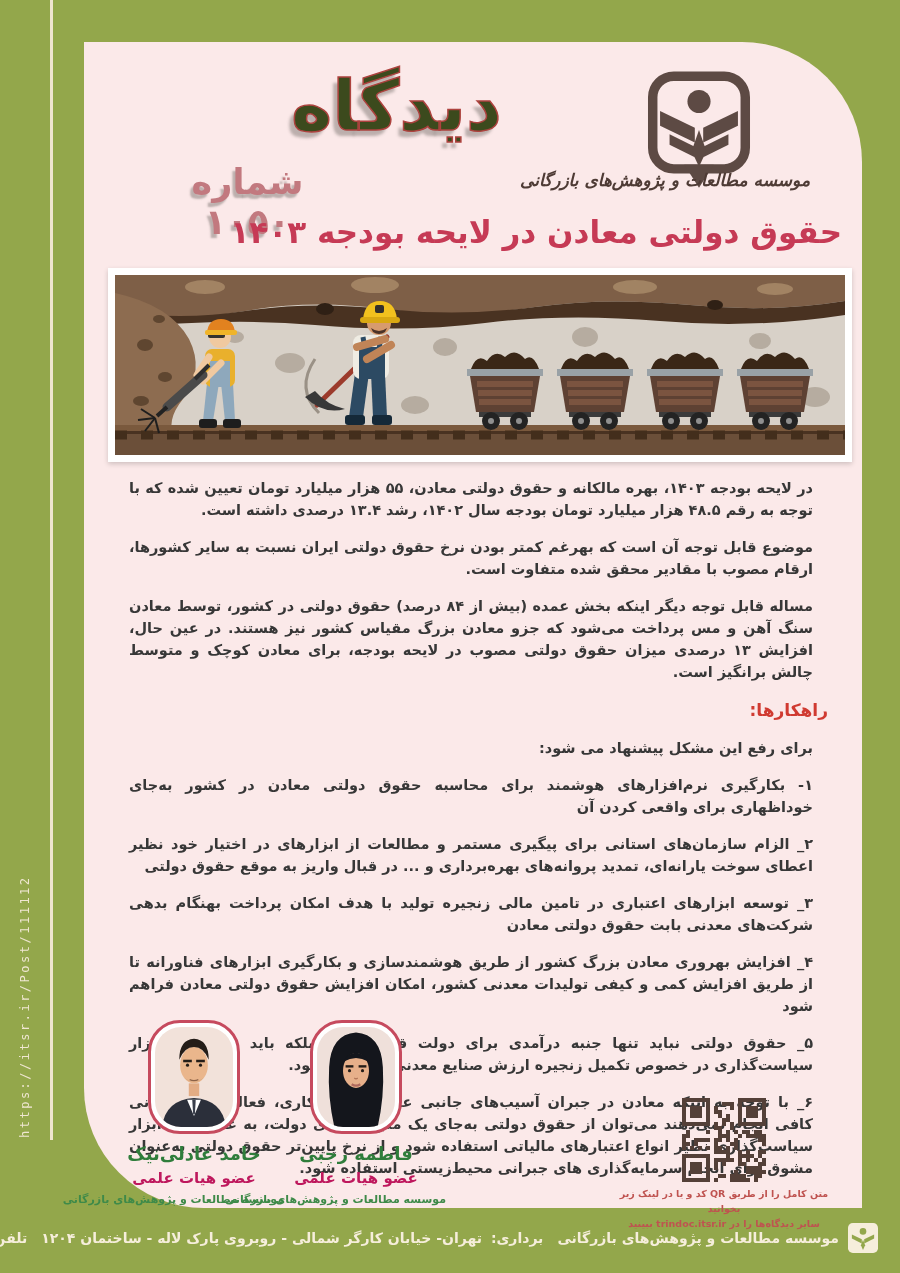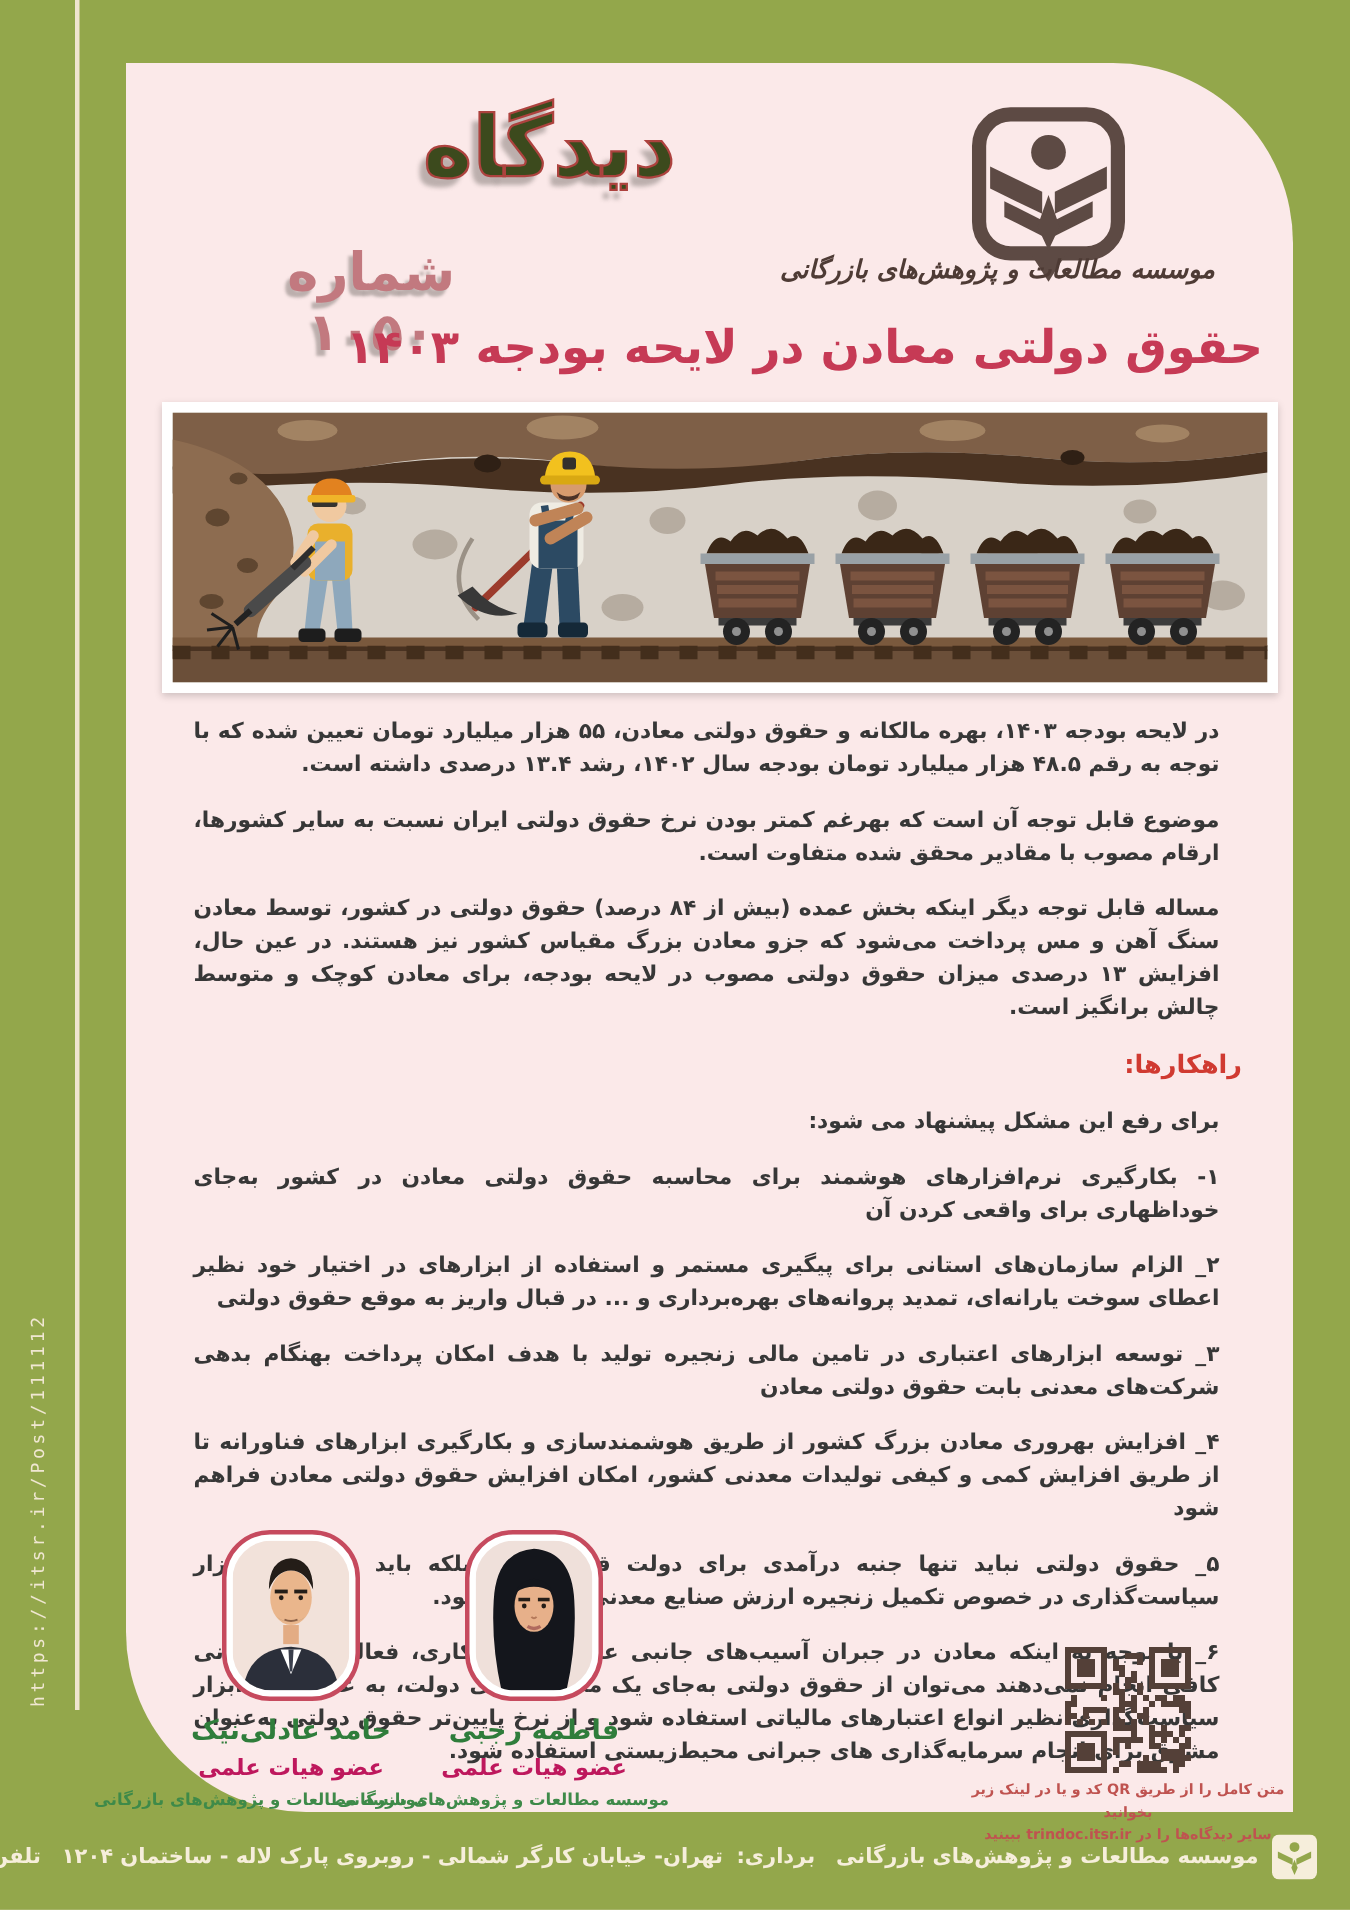--- a/index.html
+++ b/index.html
@@ -15,22 +15,22 @@
     position:absolute; left:18px; top:1138px; transform:rotate(-90deg); transform-origin:0 0;
     direction:ltr; unicode-bidi:bidi-override; white-space:nowrap;
     color:#f0e7d2; font-size:12px; letter-spacing:2.5px; font-family:"DejaVu Sans Mono", monospace;
   }
   
   .card {
     position:absolute; left:84px; top:42px; width:778px; height:1166px;
     background:#fbe9e9; border-radius:0 120px 0 120px;
   }
   .masthead {
-    position:absolute; left:198px; top:26px; width:230px; text-align:left;
-    font-size:56px; line-height:1.1; font-weight:bold; color:#3c4a1d;
+    position:absolute; left:188px; top:26px; width:230px; text-align:right;
+    font-size:70px; line-height:1.1; font-weight:bold; color:#3c4a1d;
     -webkit-text-stroke:1.5px #ad423e;
     text-shadow:-5px 6px 3px rgba(110,105,100,0.45);
   }
   .issue {
     position:absolute; left:66px; top:120px; width:195px; text-align:center;
     font-size:35px; font-weight:bold; color:#c2797f;
     text-shadow:-3px 4px 2px rgba(110,105,100,0.45);
   }
   .logo { position:absolute; left:560px; top:28px; width:110px; height:122px; color:#5d4a44; }
   .logo svg { width:100%; height:100%; }
@@ -59,21 +59,21 @@
   .photo {
     width:92px; height:114px; margin:0 auto; padding:4px; background:#fff;
     border:3px solid #c64a5e; border-radius:32px;
   }
   .photo-inner { width:100%; height:100%; border-radius:26px; overflow:hidden; }
   .photo-inner svg { width:100%; height:100%; display:block; }
   .author .name { color:#2f7d3b; font-size:18px; font-weight:bold; margin-top:9px; }
   .author .role { color:#be185d; font-size:15px; font-weight:bold; margin-top:5px; }
   .author .org  { color:#3e8a49; font-size:11px; font-weight:bold; margin-top:6px; white-space:nowrap; }
   
-  .qrblock { position:absolute; left:558px; top:1056px; width:220px; text-align:center; }
+  .qrblock { position:absolute; left:530px; top:1056px; width:220px; text-align:center; }
   .qr { display:inline-block; width:84px; height:84px; }
   .qr svg { width:84px; height:84px; fill:#544038; }
   .qr-cap { font-size:9.5px; line-height:15px; font-weight:bold; color:#bf5350; }
   .qr-cap:first-of-type { margin-top:6px; }
   
   .footer {
     position:absolute; left:0; right:0; bottom:0; height:64px;
     display:flex; align-items:center; justify-content:space-between; gap:14px;
     padding:0 22px 6px 10px; direction:rtl;
     color:#f6eedb; font-weight:bold; font-size:14px; white-space:nowrap;
@@ -248,21 +248,21 @@
       </svg>
     </div>
 
     <div class="textcol">
       <p>در لایحه بودجه ۱۴۰۳، بهره مالکانه و حقوق دولتی معادن، ۵۵ هزار میلیارد تومان تعیین شده که با توجه به رقم ۴۸.۵ هزار میلیارد تومان بودجه سال ۱۴۰۲، رشد ۱۳.۴ درصدی داشته است.</p>
       <p>موضوع قابل توجه آن است که بهرغم کمتر بودن نرخ حقوق دولتی ایران نسبت به سایر کشورها، ارقام مصوب با مقادیر محقق شده متفاوت است.</p>
       <p>مساله قابل توجه دیگر اینکه بخش عمده (بیش از ۸۴ درصد) حقوق دولتی در کشور، توسط معادن سنگ آهن و مس پرداخت می‌شود که جزو معادن بزرگ مقیاس کشور نیز هستند. در عین حال، افزایش ۱۳ درصدی میزان حقوق دولتی مصوب در لایحه بودجه، برای معادن کوچک و متوسط چالش برانگیز است.</p>
       <h3 class="h-red">راهکارها:</h3>
       <p>برای رفع این مشکل پیشنهاد می شود:</p>
       <p>۱- بکارگیری نرم‌افزارهای هوشمند برای محاسبه حقوق دولتی معادن در کشور به‌جای خوداظهاری برای واقعی کردن آن</p>
-      <p>۲_ الزام سازمان‌های استانی برای پیگیری مستمر و استفاده از ابزارهای در اختیار خود نظیر اعطای سوخت یارانه‌ای، تمدید پروانه‌های بهره‌برداری و ... در قبال واریز به موقع حقوق دولتی</p>
+      <p>۲_ الزام سازمان‌های استانی برای پیگیری مستمر و مطالعات از ابزارهای در اختیار خود نظیر اعطای سوخت یارانه‌ای، تمدید پروانه‌های بهره‌برداری و ... در قبال واریز به موقع حقوق دولتی</p>
       <p>۳_ توسعه ابزارهای اعتباری در تامین مالی زنجیره تولید با هدف امکان پرداخت بهنگام بدهی شرکت‌های معدنی بابت حقوق دولتی معادن</p>
       <p>۴_ افزایش بهروری معادن بزرگ کشور از طریق هوشمندسازی و بکارگیری ابزارهای فناورانه تا از طریق افزایش کمی و کیفی تولیدات معدنی کشور، امکان افزایش حقوق دولتی معادن فراهم شود</p>
       <p>۵_ حقوق دولتی نباید تنها جنبه درآمدی برای دولت قابل باشد، بلکه باید به عنوان ابزار سیاست‌گذاری در خصوص تکمیل زنجیره ارزش صنایع معدنی استفاده شود.</p>
       <p>۶_ با توجه به اینکه معادن در جبران آسیب‌های جانبی عملیات معدن‌کاری، فعالیت‌های جبرانی کافی انجام نمی‌دهند می‌توان از حقوق دولتی به‌جای یک منبع درآمدی دولت، به عنوان یک ابزار سیاست‌گذاری نظیر انواع اعتبارهای مالیاتی استفاده شود و از نرخ پایین‌تر حقوق دولتی به‌عنوان مشوق برای انجام سرمایه‌گذاری های جبرانی محیط‌زیستی استفاده شود.</p>
     </div>
 
     <div class="author author-a">
       <div class="photo">
         <div class="photo-inner">
           <svg viewBox="0 0 90 110" preserveAspectRatio="none">

